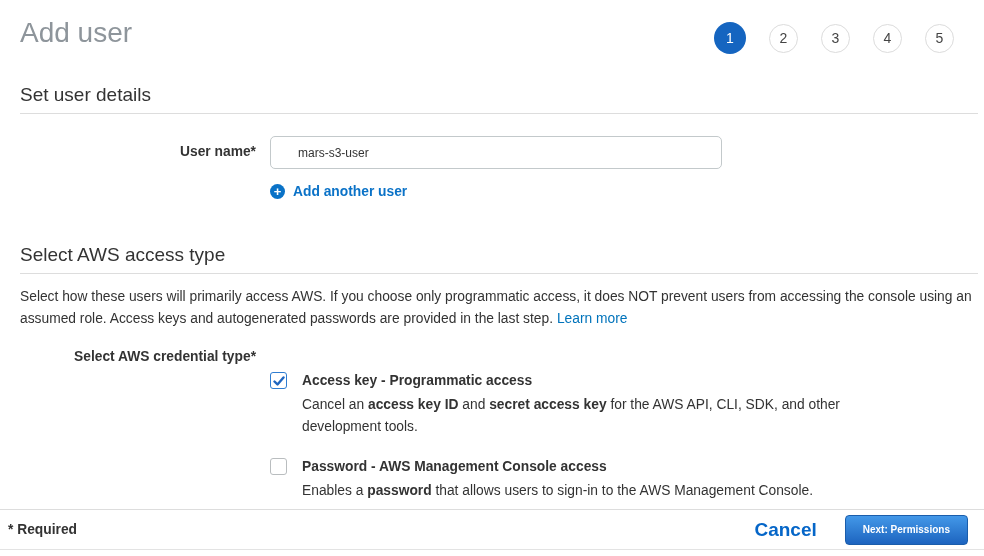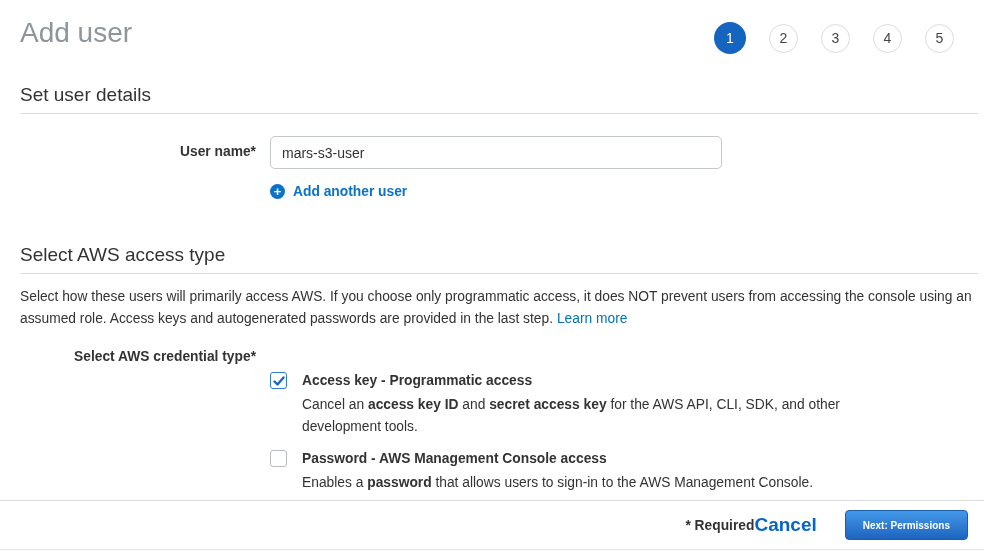--- a/index.html
+++ b/index.html
@@ -40,57 +40,57 @@
 
   
   .form-row { display: flex; margin-top: 22px; }
   .label-col {
     width: 250px; flex: none; text-align: right; padding-right: 14px;
     font-weight: bold; padding-top: 8px;
   }
   .label-col.cred { padding-top: 1px; }
   input.text-input {
     width: 452px; height: 33px; border: 1px solid #c3c9cb; border-radius: 5px;
-    padding: 0 11px; font-size: 14px; color: #333;
+    padding: 0 27px; font-size: 12px; color: #333;
     font-family: "Liberation Sans", sans-serif; outline: none;
   }
   .add-another {
     display: inline-flex; align-items: center; gap: 8px;
     margin: 15px 0 0 250px; cursor: pointer;
     color: #0a72c7; font-weight: bold; text-decoration: none;
   }
   .plus-icon {
     width: 15px; height: 15px; border-radius: 50%;
     background: #0a72c7; color: #fff; flex: none;
     display: flex; align-items: center; justify-content: center;
     font-size: 13px; font-weight: bold; line-height: 1;
   }
 
   
   .options { display: flex; flex-direction: column; }
   .option { display: flex; gap: 15px; margin-top: 24px; }
-  .option + .option { margin-top: 12px; }
+  .option + .option { margin-top: 20px; }
   .checkbox {
     width: 17px; height: 17px; flex: none; margin-top: 0px;
     border: 1px solid #b9bdbf; border-radius: 3px; background: #fff;
     display: flex; align-items: center; justify-content: center;
     cursor: pointer;
   }
   .checkbox svg { display: none; }
   .checkbox.checked { border-color: #2f7dd1; }
   .checkbox.checked svg { display: block; }
   .option-title { font-weight: bold; line-height: 17px; }
   .option-desc { margin-top: 5px; line-height: 22px; max-width: 556px; }
 
   
   .footer {
-    position: absolute; left: 0; right: 0; bottom: 6px; height: 50px;
+    position: absolute; left: 0; right: 0; bottom: 6px; height: 41px;
     border-top: 1px solid #ddd; border-bottom: 1px solid #e3e3e3;
     background: #fff;
-    display: flex; align-items: center; justify-content: flex-end;
+    display: flex; align-items: center; justify-content: space-between;
     padding: 0 16px 0 8px;
   }
   .required-note { font-weight: bold; }
   .footer-actions { display: flex; align-items: center; gap: 28px; }
   .cancel-link { color: #0566c8; font-weight: bold; font-size: 19px; text-decoration: none; cursor: pointer; }
   .next-button {
     height: 30px; padding: 0 17px; border-radius: 4px;
     border: 1px solid #1a5dab;
     background: linear-gradient(180deg, #4398e8 0%, #1d64bf 100%);
     color: #fff; font-weight: bold; font-size: 10px;

